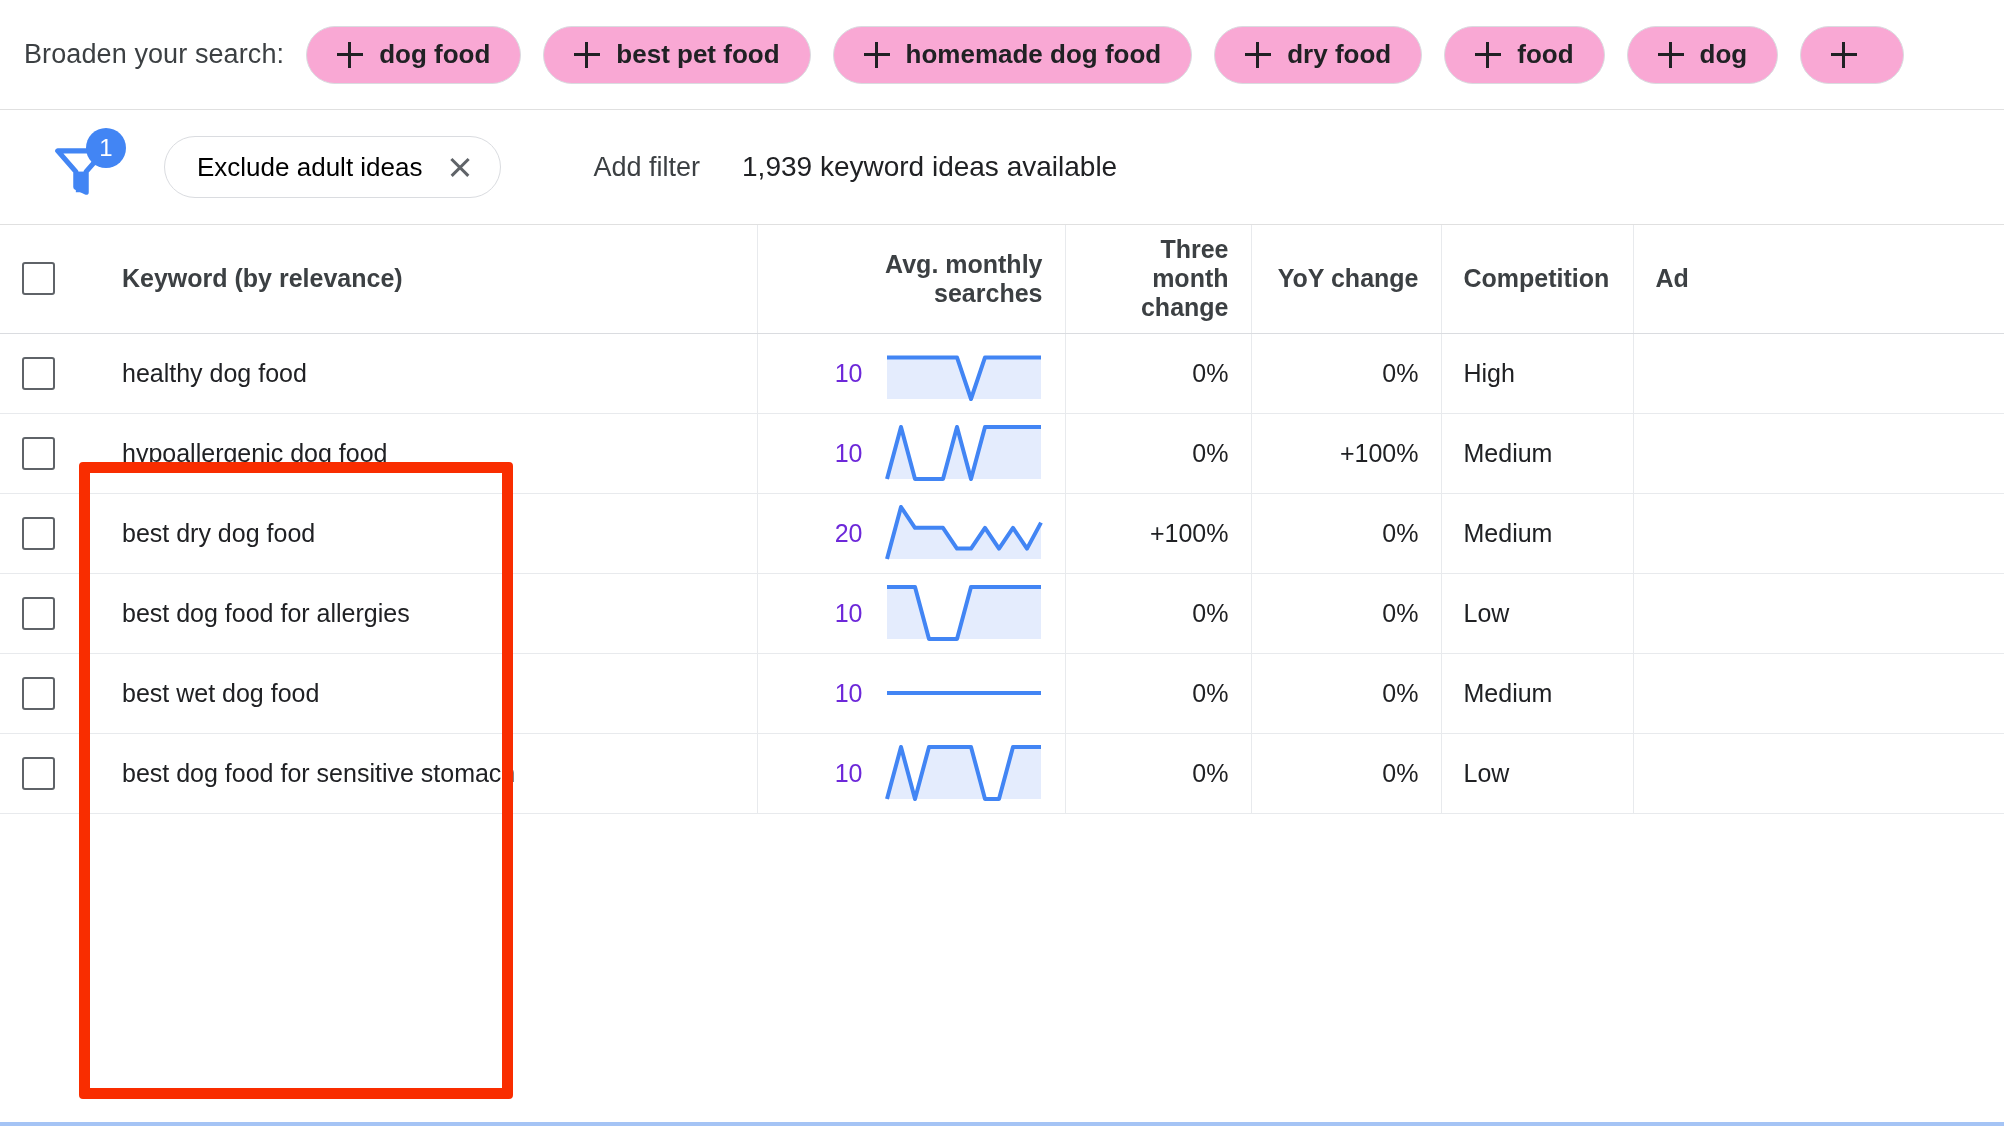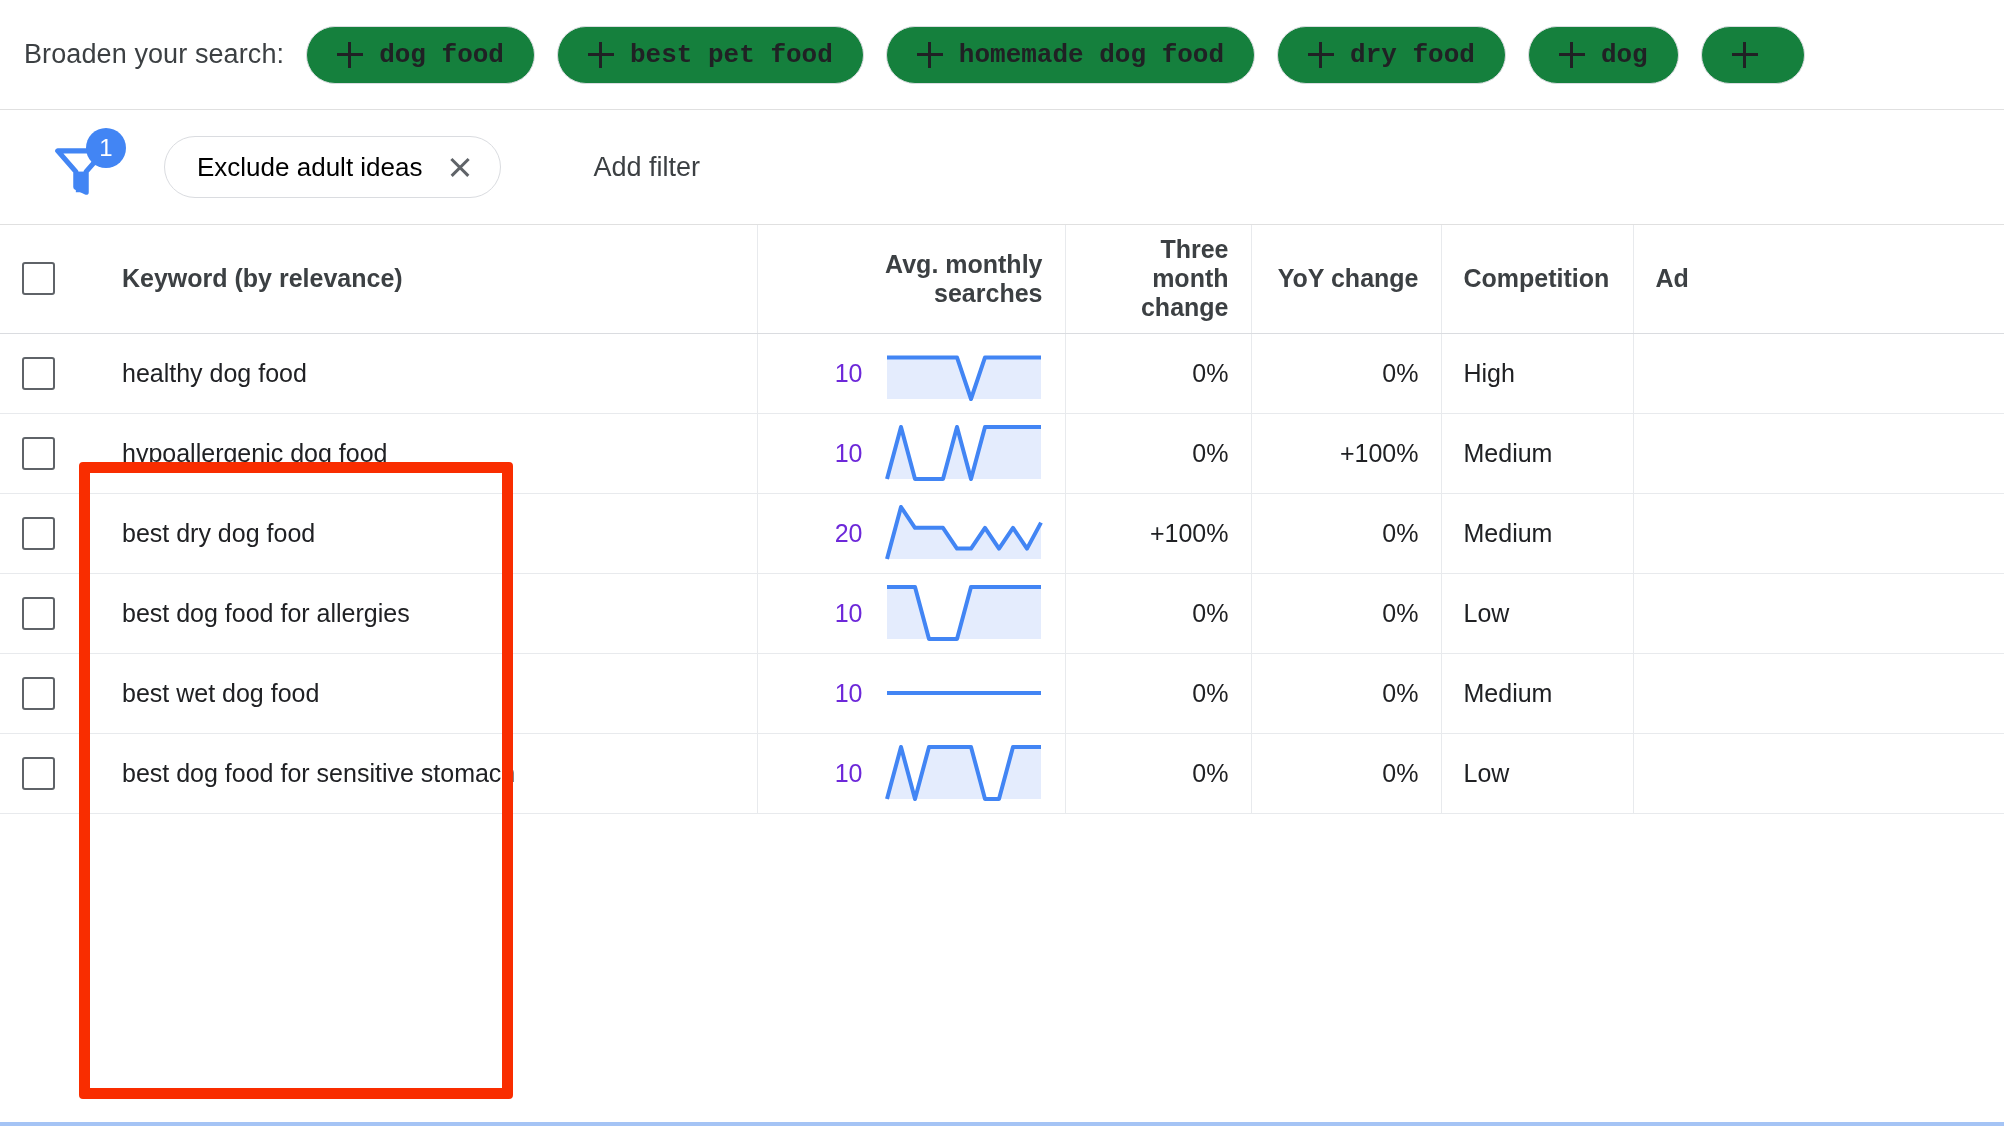--- a/index.html
+++ b/index.html
@@ -31,26 +31,25 @@
   .chip-add {
     flex: 0 0 auto;
     display: inline-flex;
     align-items: center;
     justify-content: center;
     gap: 16px;
     height: 58px;
     padding: 0 30px;
     border: 1px solid #dadce0;
     border-radius: 29px;
-    background: #15803d;
+    background: #f9a8d4;
     font-size: 26px;
     font-weight: bold;
     color: #202124;
     cursor: pointer;
-    font-family: Liberation Mono, monospace;
   }
   .plus-ico {
     width: 26px; height: 26px;
     position: relative;
     flex: 0 0 auto;
   }
   .plus-ico::before, .plus-ico::after {
     content: "";
     position: absolute;
     background: #202124;
@@ -213,20 +212,24 @@
     <span class="plus-ico"></span>
     <span>best pet food</span>
   </button>
   <button class="chip-add">
     <span class="plus-ico"></span>
     <span>homemade dog food</span>
   </button>
   <button class="chip-add">
     <span class="plus-ico"></span>
     <span>dry food</span>
+  </button>
+  <button class="chip-add">
+    <span class="plus-ico"></span>
+    <span>food</span>
   </button>
   <button class="chip-add">
     <span class="plus-ico"></span>
     <span>dog</span>
   </button>
   <button class="chip-add">
     <span class="plus-ico"></span>
     <span></span>
   </button>
 </div>
@@ -237,20 +240,21 @@
       <path d="M3 5 L21 5 L14 13 L14 21 L10 19 L10 13 Z" fill="none" stroke="#4285f4" stroke-width="2" stroke-linejoin="round"></path>
       <path d="M10 13 L10 21 L14 21 L14 13 Z" fill="#4285f4"></path>
     </svg>
     <span class="funnel-badge">1</span>
   </div>
   <div class="filter-chip">
     <span>Exclude adult ideas</span>
     <span class="chip-x"></span>
   </div>
   <span class="add-filter">Add filter</span>
+  <span class="ideas-count">1,939 keyword ideas available</span>
 </div>
 
 <div class="table-wrap">
   <table class="kw">
     <colgroup>
       <col class="c-chk">
         <col class="c-kw">
         <col class="c-blank">
       <col class="c-avg">
         <col class="c-3m">

